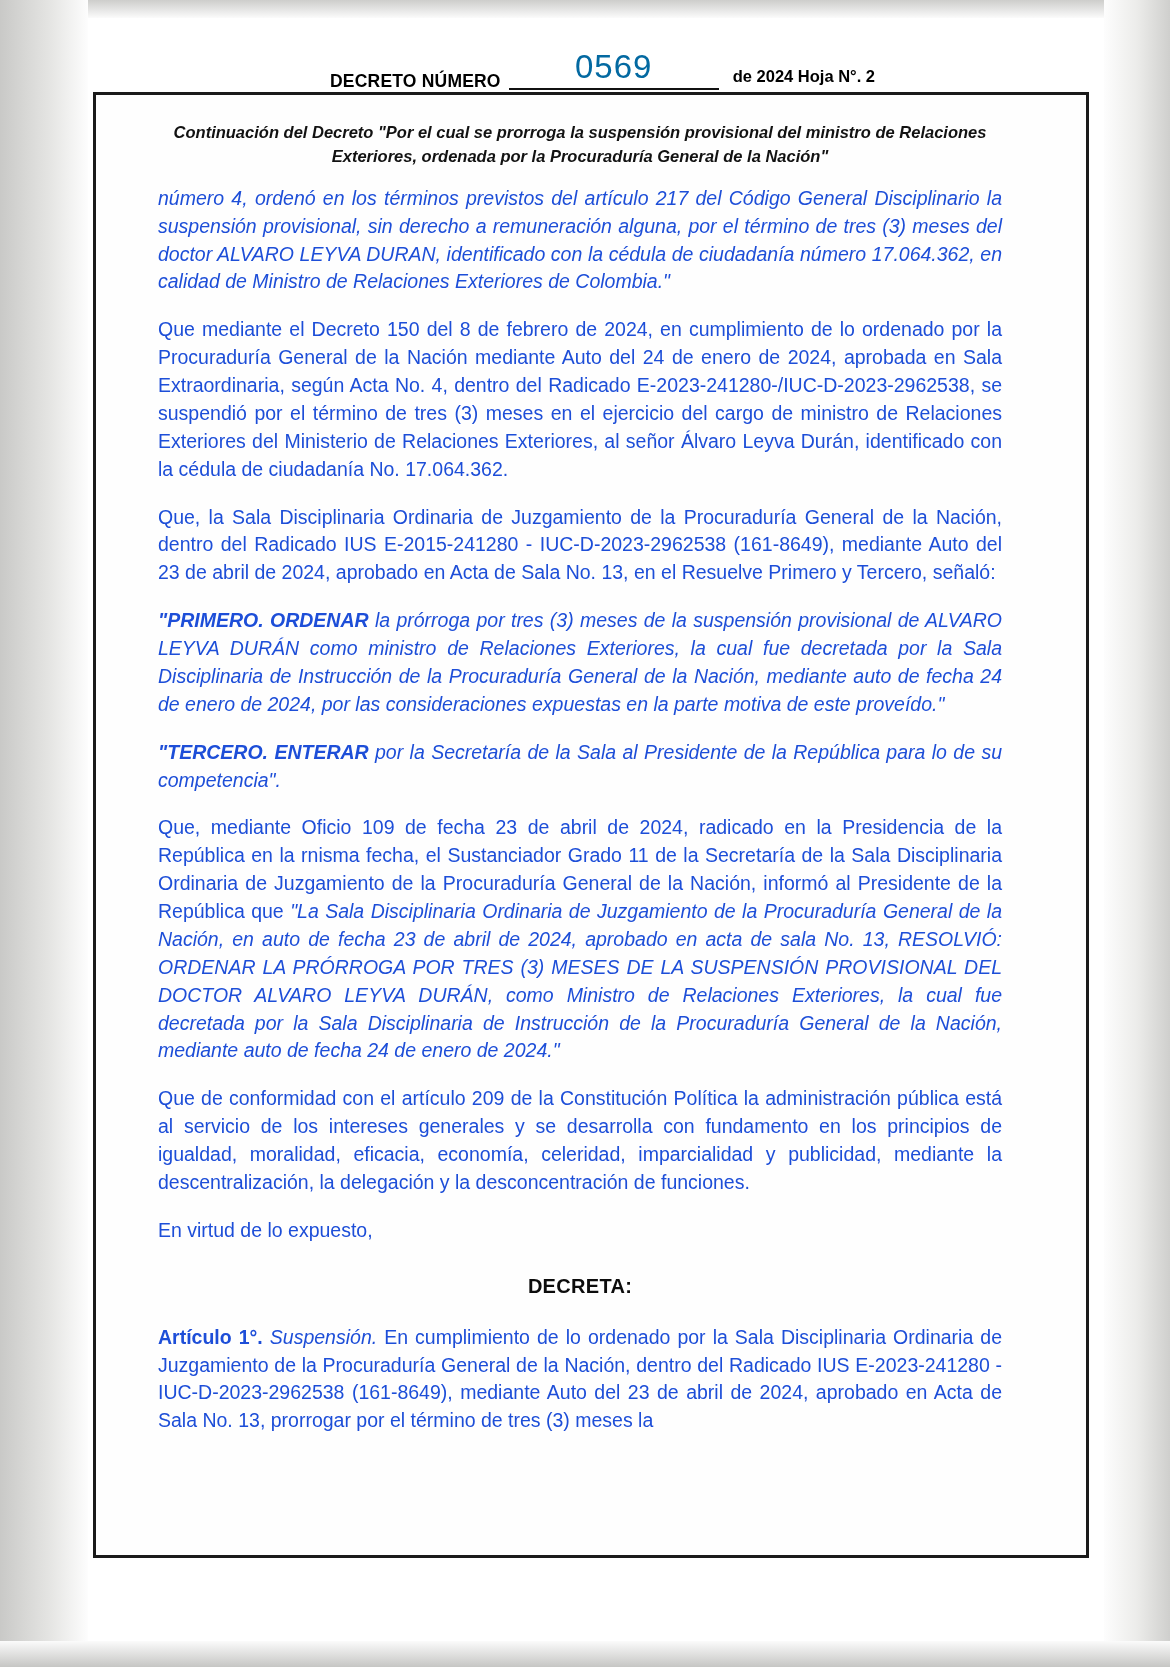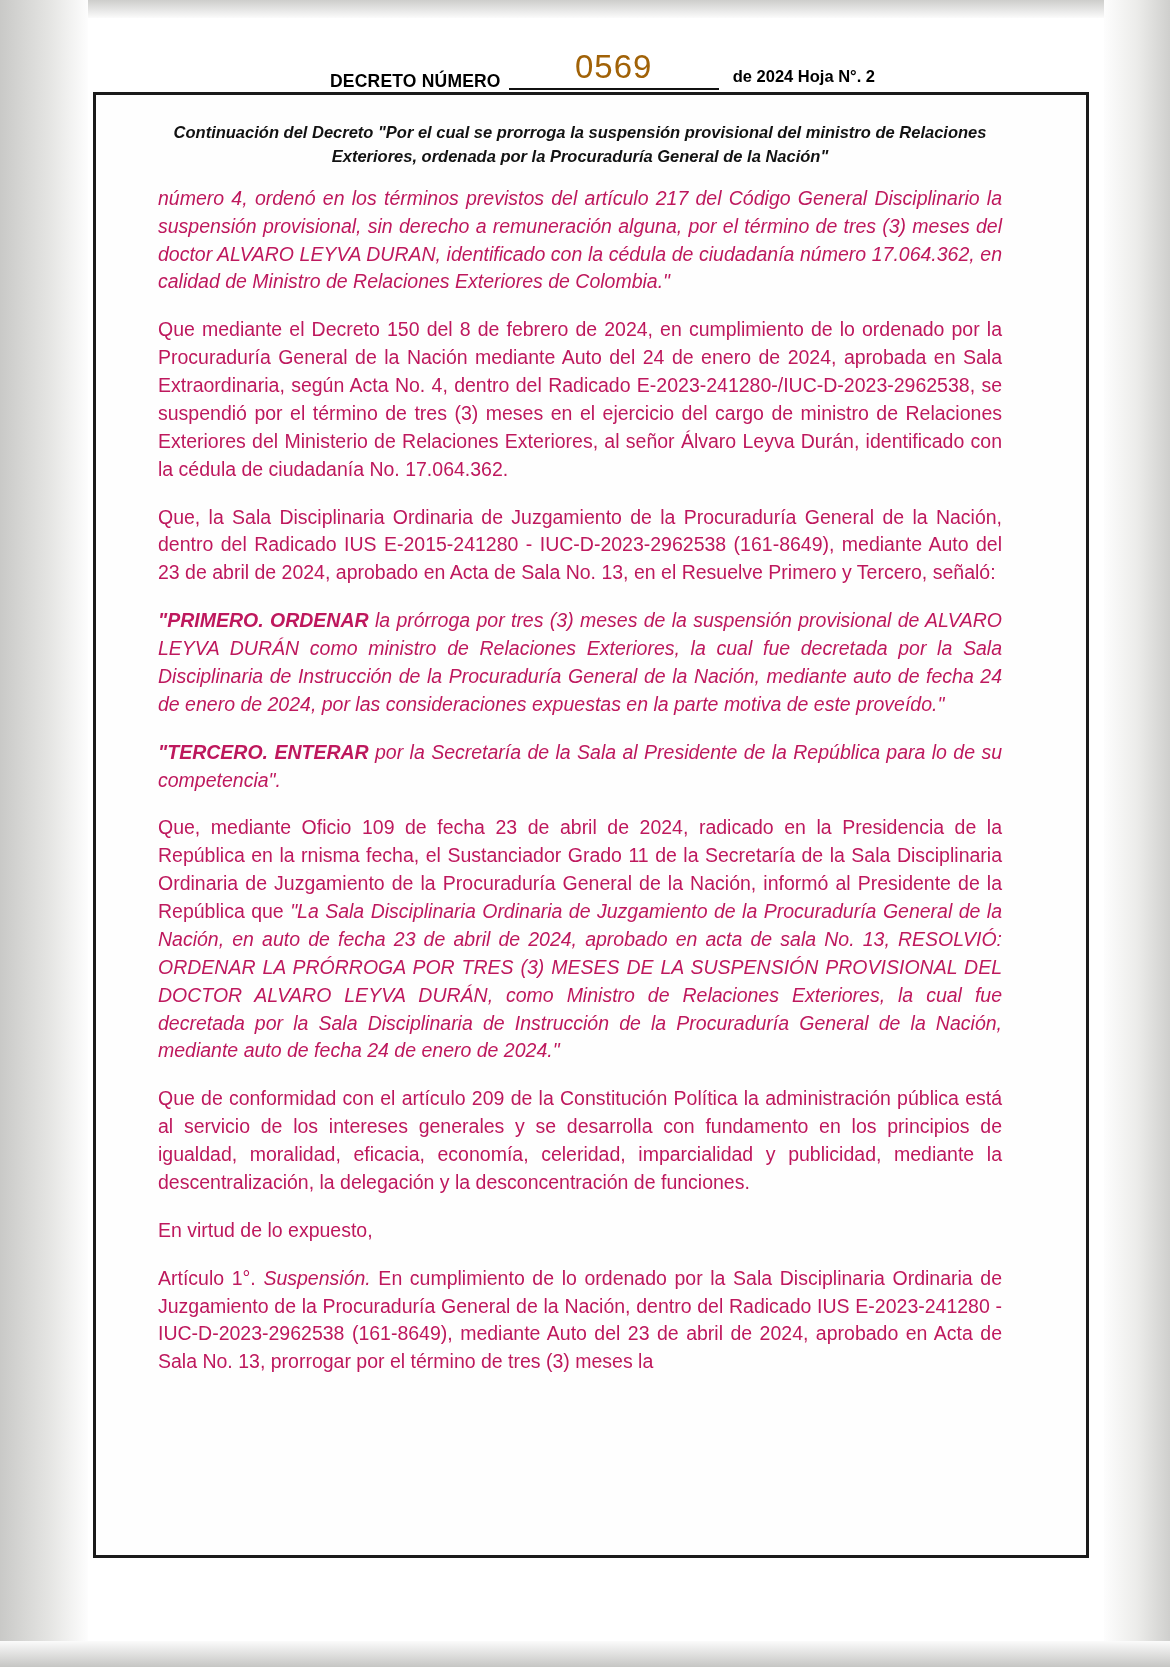--- a/index.html
+++ b/index.html
@@ -82,21 +82,21 @@
     border-bottom: 2px solid #111;
   }
   .hdr-number {
     position: absolute;
     left: 0; right: 0;
     bottom: 6px;
     text-align: center;
     font-size: 33px;
     font-weight: 500;
     letter-spacing: 1px;
-    color: #a16207;
+    color: #0369a1;
     font-family: "Liberation Sans", sans-serif;
   }
   .hdr-suffix {
     font-size: 16.5px;
     font-weight: bold;
     color: #000;
     line-height: 1;
     padding-bottom: 8px;
     margin-left: 6px;
   }
@@ -127,30 +127,30 @@
     line-height: 1.45;
     text-align: center;
     color: #121212;
     margin: 0 10px 16px 10px;
   }
   p.para {
     font-size: 19.5px;
     line-height: 1.43;
     text-align: justify;
     text-justify: inter-word;
-    color: #be185d;
+    color: #1d4ed8;
     margin: 0 0 20px 0;
     hyphens: none;
   }
   p.para.italic {
     font-style: italic;
   }
   .it { font-style: italic; }
   .bi { font-style: italic; font-weight: bold; }
-  .bold { font-weight: normal; }
+  .bold { font-weight: bold; }
 
   .centered-heading {
     font-size: 20px;
     font-weight: bold;
     text-align: center;
     color: #0c0c0c;
     margin: 30px 0 26px 0;
     letter-spacing: 0.3px;
   }
 </style>
@@ -196,20 +196,21 @@
 
       <p class="para">
         <span>Que, mediante Oficio 109 de fecha 23 de abril de 2024, radicado en la Presidencia de la República en la rnisma fecha, el Sustanciador Grado 11 de la Secretaría de la Sala Disciplinaria Ordinaria de Juzgamiento de la Procuraduría General de la Nación, informó al Presidente de la República que </span><span class="it">"La Sala Disciplinaria Ordinaria de Juzgamiento de la Procuraduría General de la Nación, en auto de fecha 23 de abril de 2024, aprobado en acta de sala No. 13, RESOLVIÓ: ORDENAR LA PRÓRROGA POR TRES (3) MESES DE LA SUSPENSIÓN PROVISIONAL DEL DOCTOR ALVARO LEYVA DURÁN, como Ministro de Relaciones Exteriores, la cual fue decretada por la Sala Disciplinaria de Instrucción de la Procuraduría General de la Nación, mediante auto de fecha 24 de enero de 2024."</span>
       </p>
 
       <p class="para">Que de conformidad con el artículo 209 de la Constitución Política la administración pública está al servicio de los intereses generales y se desarrolla con fundamento en los principios de igualdad, moralidad, eficacia, economía, celeridad, imparcialidad y publicidad, mediante la descentralización, la delegación y la desconcentración de funciones.</p>
 
 
       <p class="para">En virtud de lo expuesto,</p>
 
+      <div class="centered-heading">DECRETA:</div>
 
       <p class="para">
         <span class="bold">Artículo 1°.</span><span class="it"> Suspensión.</span><span> En cumplimiento de lo ordenado por la Sala Disciplinaria Ordinaria de Juzgamiento de la Procuraduría General de la Nación, dentro del Radicado IUS E-2023-241280 - IUC-D-2023-2962538 (161-8649), mediante Auto del 23 de abril de 2024, aprobado en Acta de Sala No. 13, prorrogar por el término de tres (3) meses la</span>
       </p>
 
     </div>
   </div>
 
 </div>
 

